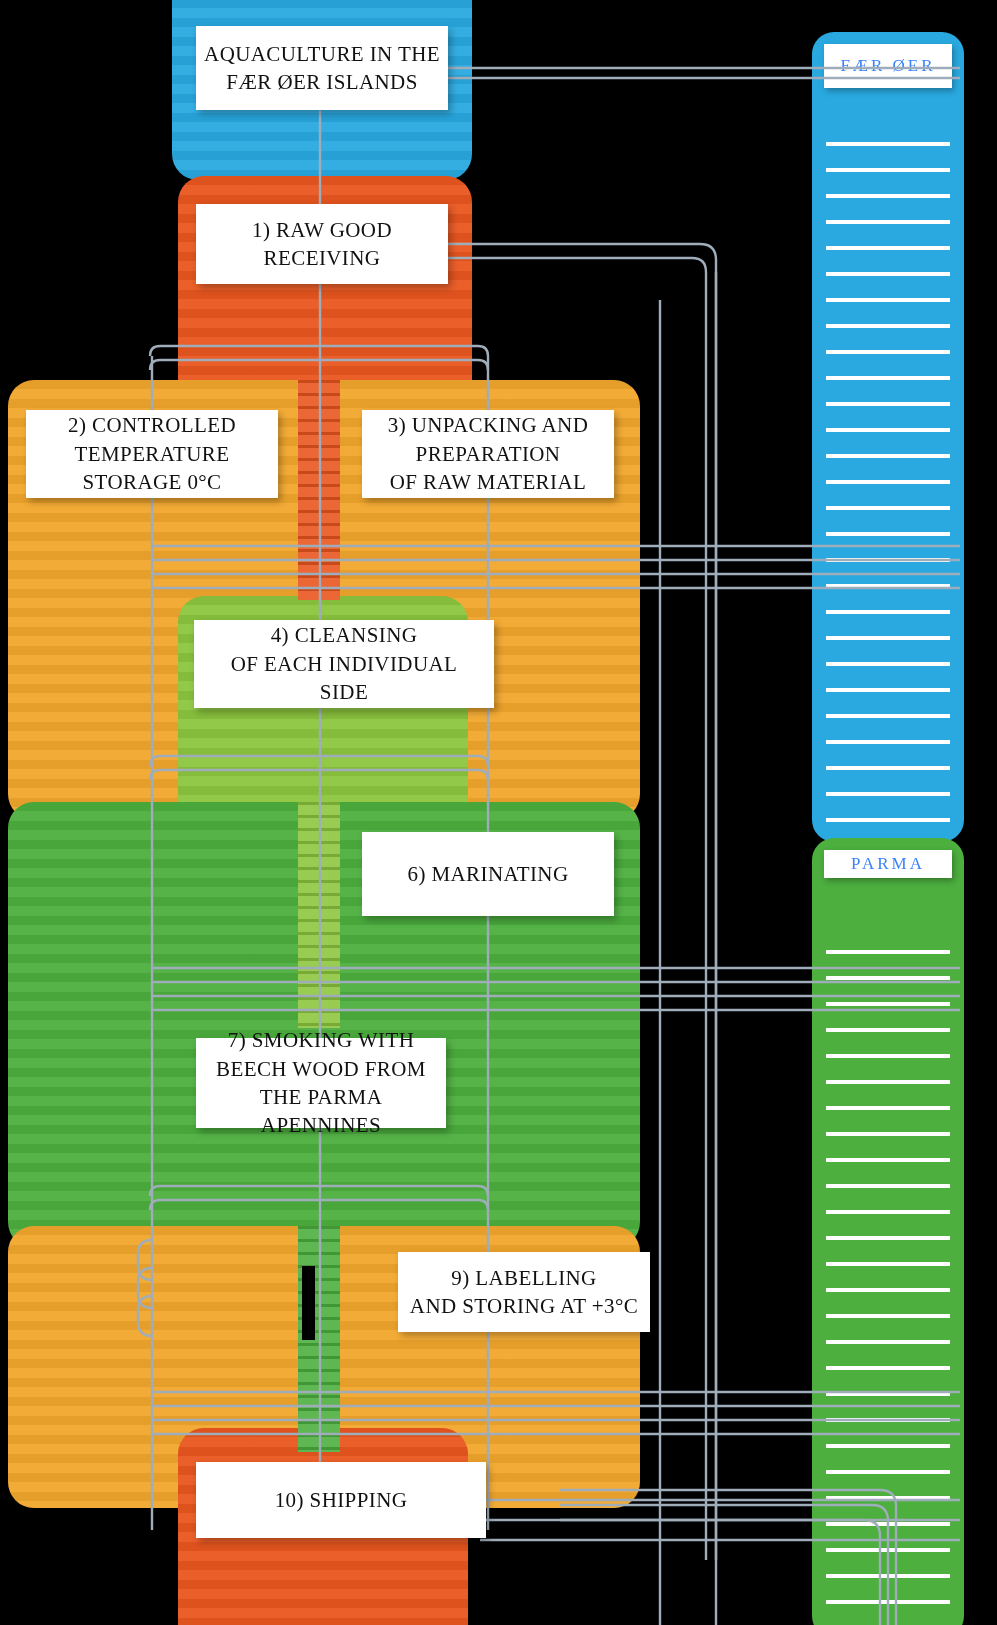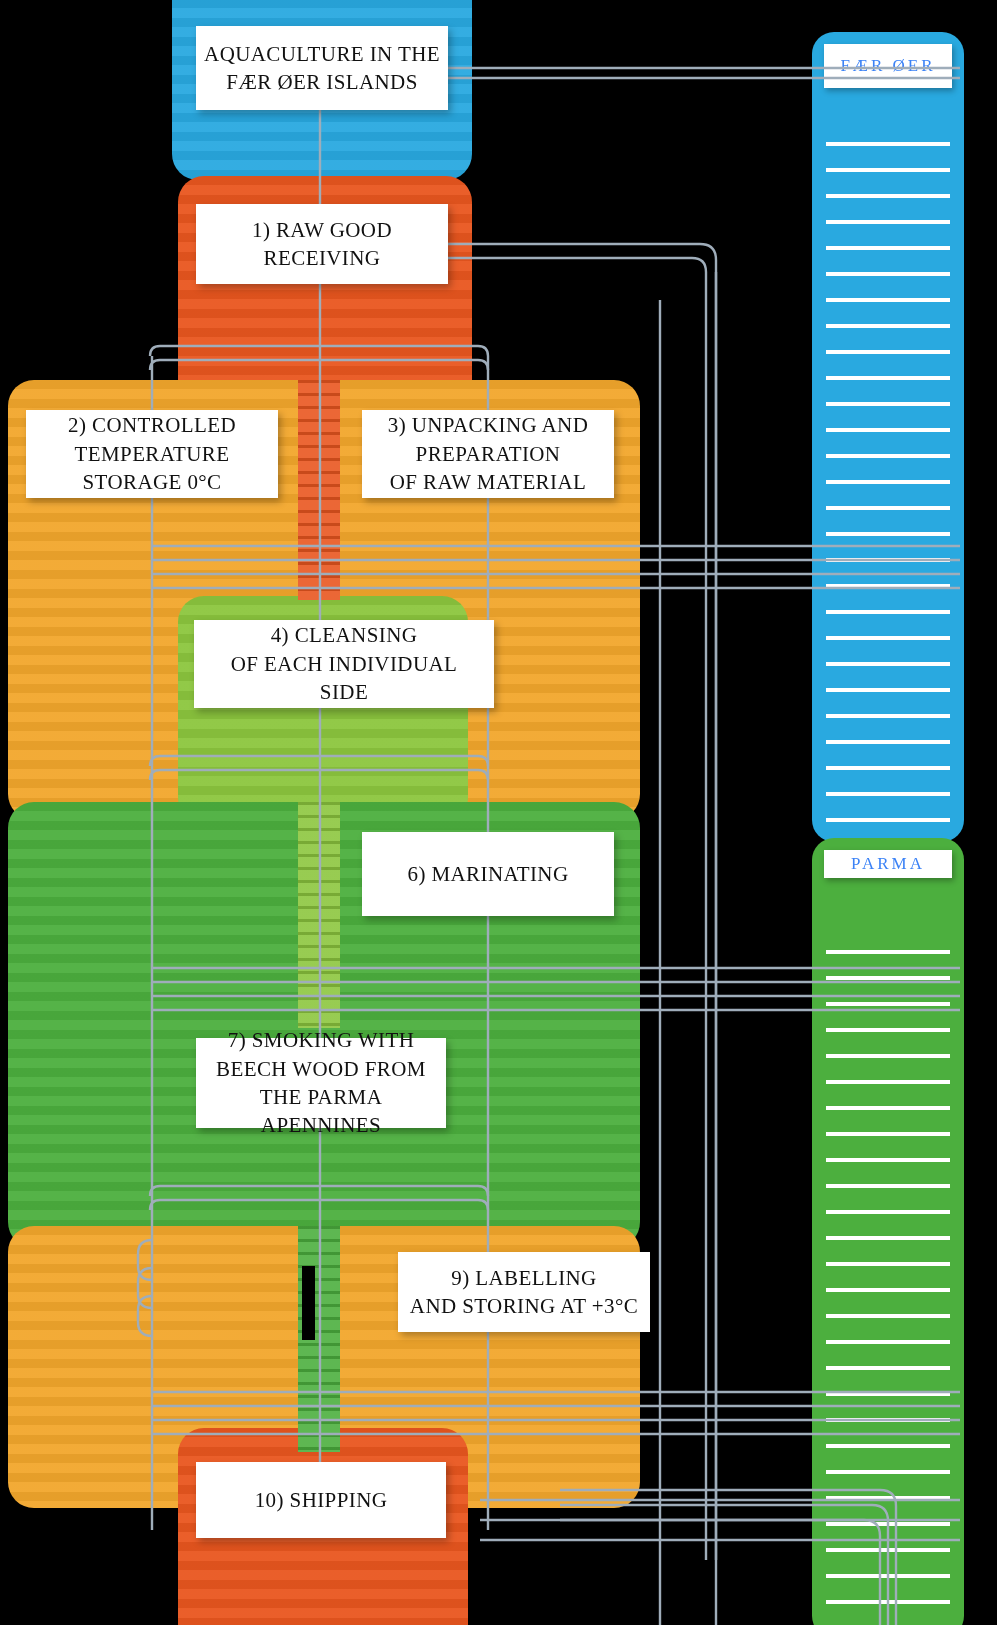--- a/index.html
+++ b/index.html
@@ -166,21 +166,21 @@
 BEECH WOOD FROM
 THE PARMA APENNINES</span>
   </div>
 
 
   <div class="labelbox" style="left:362px;top:1252px;width:252px;height:80px;margin-left:36px;">
     <span style="white-space:pre-line">9) LABELLING
 AND STORING AT +3°C</span>
   </div>
 
-  <div class="labelbox" style="left:196px;top:1462px;width:250px;height:76px;">
+  <div class="labelbox" style="left:196px;top:1462px;width:290px;height:76px;">
     <span style="white-space:pre-line">10) SHIPPING</span>
   </div>
 
   <div class="sidecard" style="left:812px;top:32px;width:152px;height:810px;background:#29a9e0;">
     <div class="ruled" style="top:88px;bottom:6px;"></div>
   </div>
   <div class="sidehead" style="left:824px;top:44px;width:128px;height:44px;">
     <span>FÆR ØER</span>
   </div>
 

